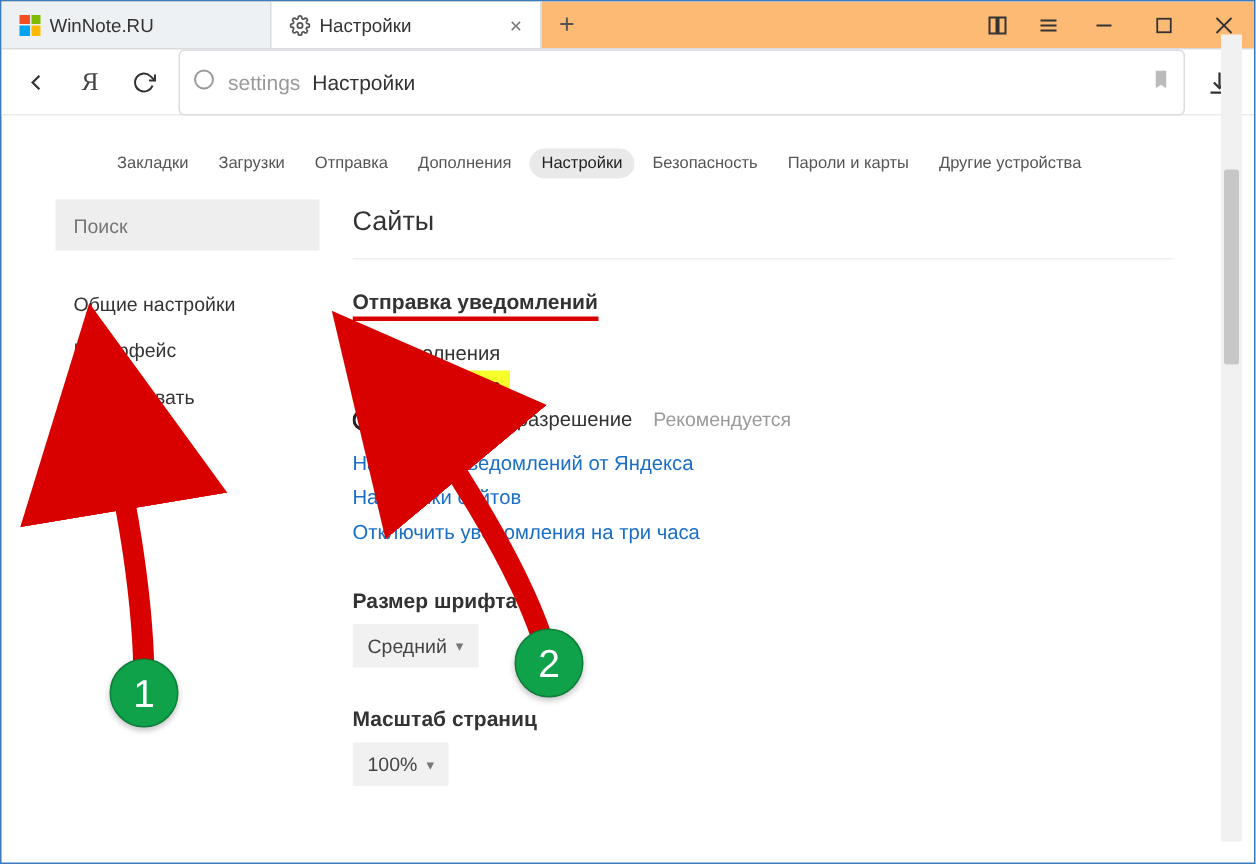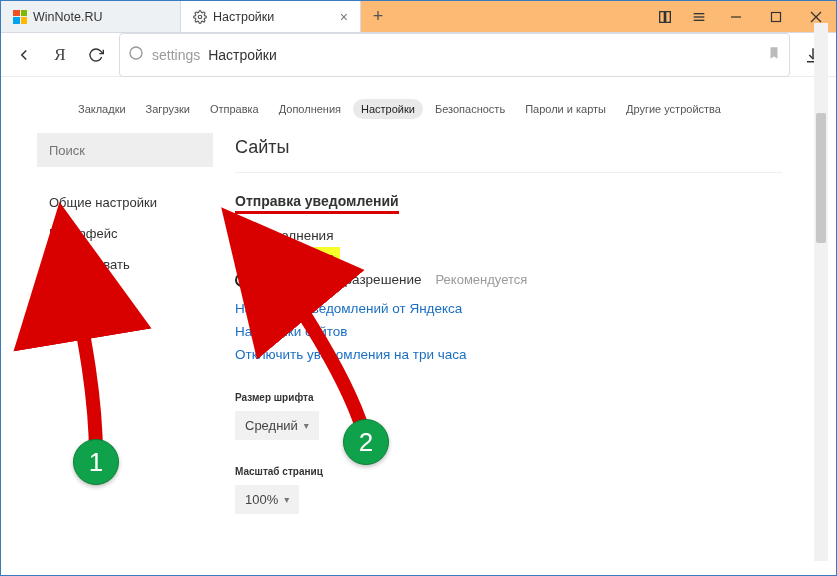--- a/index.html
+++ b/index.html
@@ -164,21 +164,21 @@
     flex-shrink:0;
   }
   .radio.checked::after{
     content:""; width:8px; height:8px; background:#222; border-radius:50%;
   }
   .reco { color:#9a9a9a; font-size:13px; margin-left:6px; }
 
   .linklist { margin-top:6px; }
   .linklist a { display:block; color:#1a6fc4; font-size:13.5px; text-decoration:none; padding:4px 0; cursor:pointer; }
 
-  .subhead { font-size:10px; font-weight:700; margin:26px 0 8px; }
+  .subhead { font-size:14px; font-weight:700; margin:26px 0 8px; }
   .select {
     background:#f1f1f1;
     border:none;
     padding: 7px 10px;
     font-size:13px;
     color:#444;
     display:inline-flex;
     align-items:center;
     gap:6px;
     cursor:pointer;

